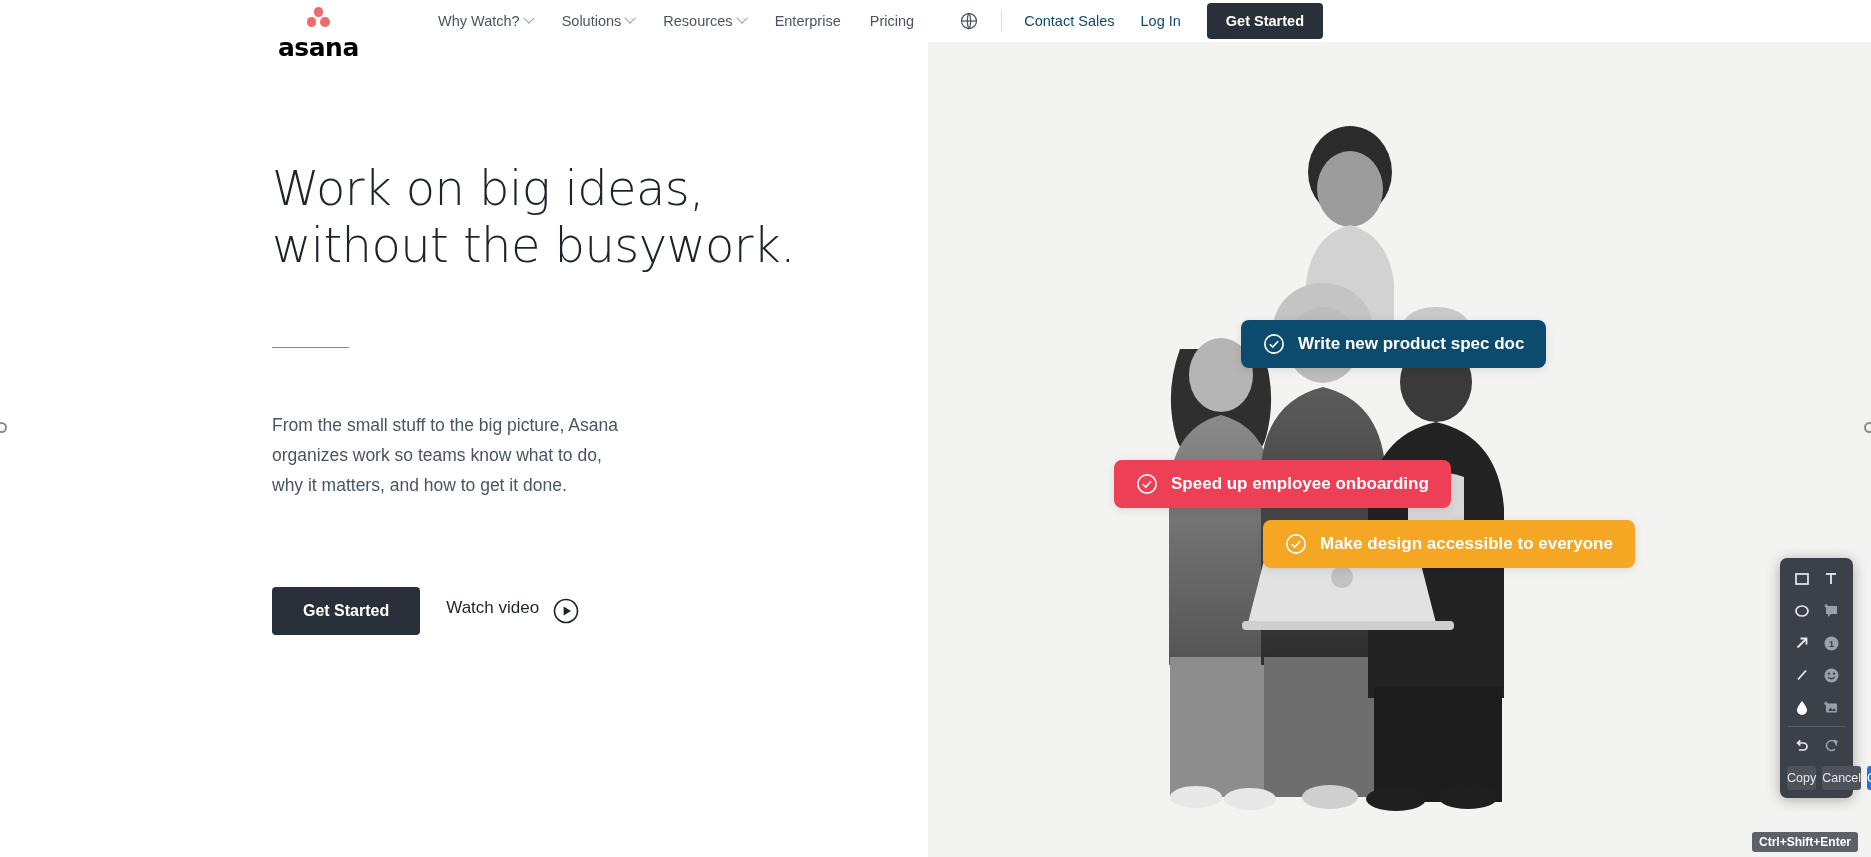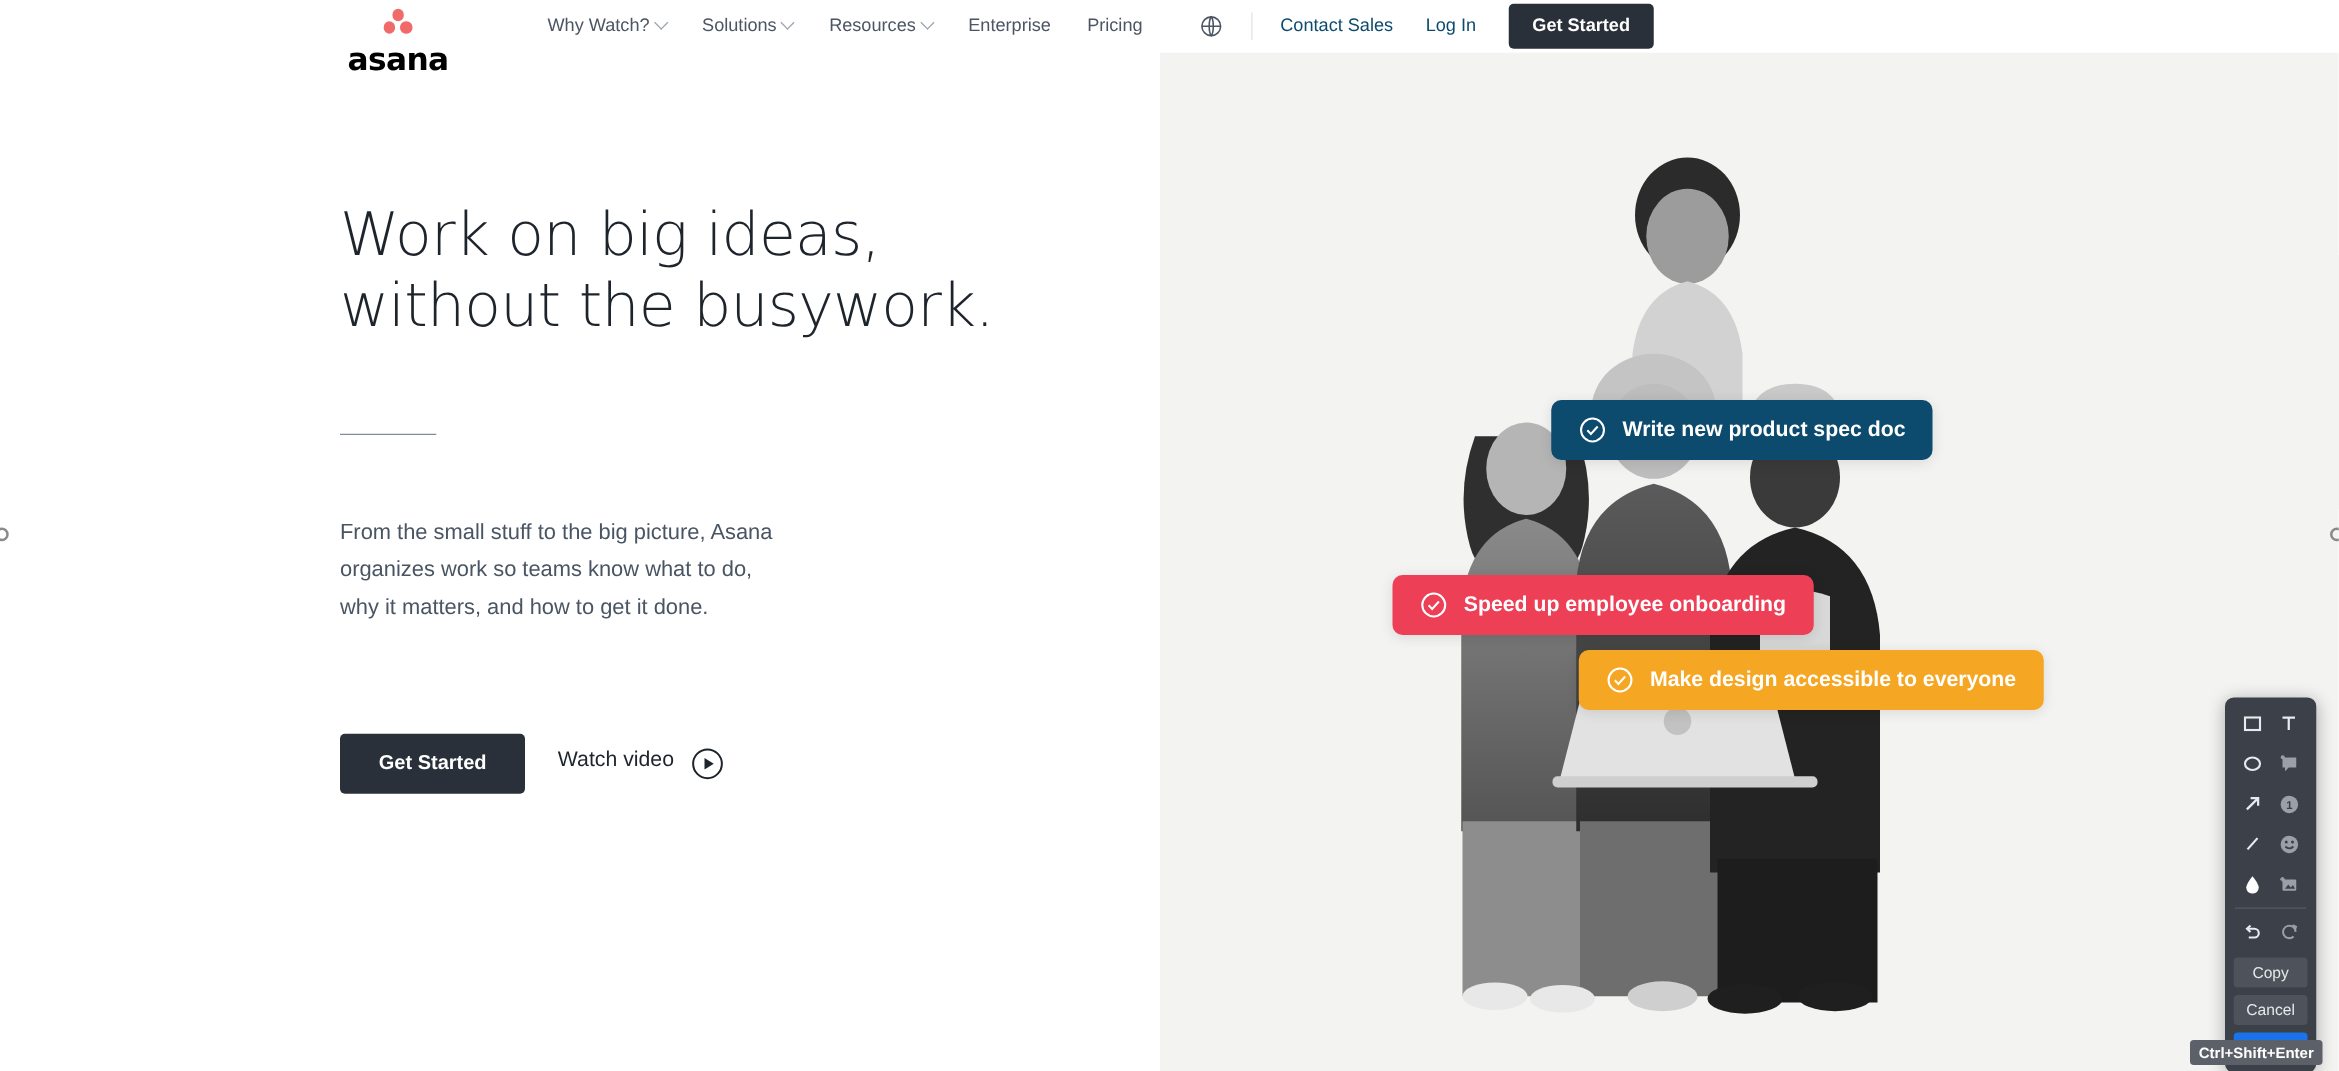--- a/index.html
+++ b/index.html
@@ -279,21 +279,21 @@
     cursor: pointer;
   }
   .tool-sep {
     height: 1px;
     background: #565b64;
     margin: 7px 8px 6px 8px;
   }
   .tool-actions {
     padding: 0 7px;
     display: flex;
-    flex-direction: column;
+    flex-direction: row;
     gap: 6px;
   }
   .tool-action-btn {
     display: block;
     width: 100%;
     text-align: center;
     font-size: 12.5px;
     color: #e6e8ea;
     background: #4d525b;
     border: none;

